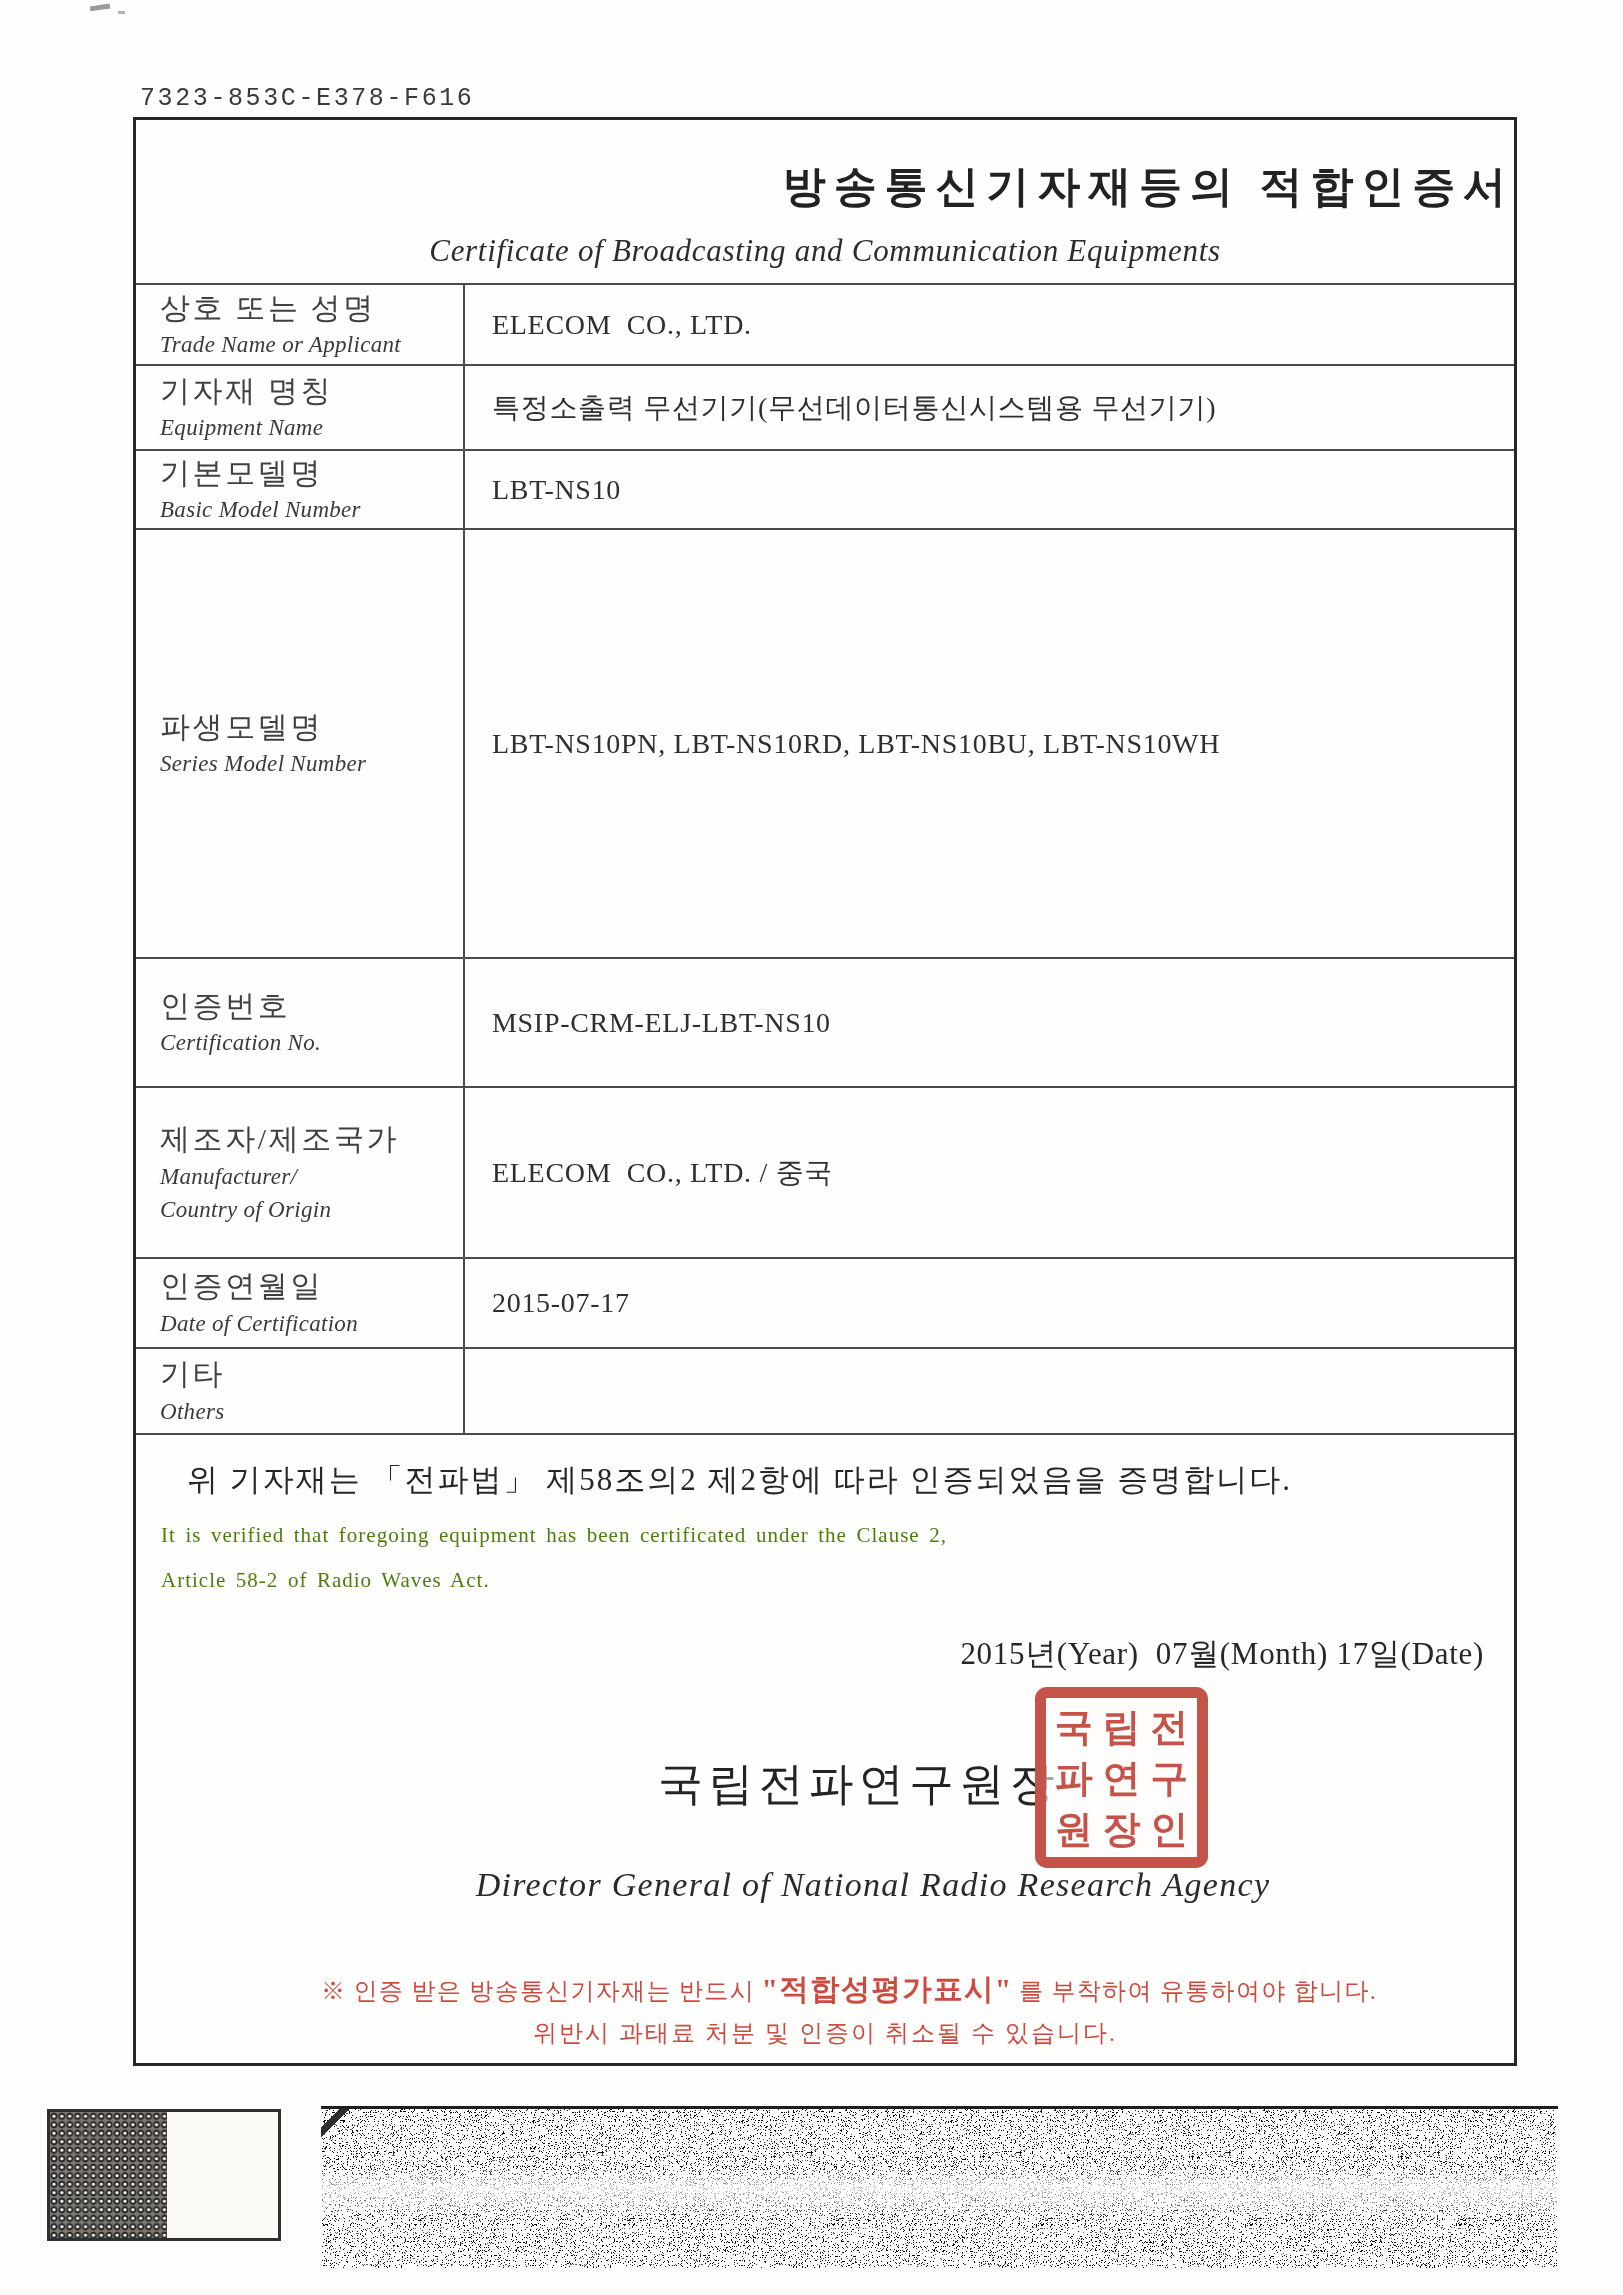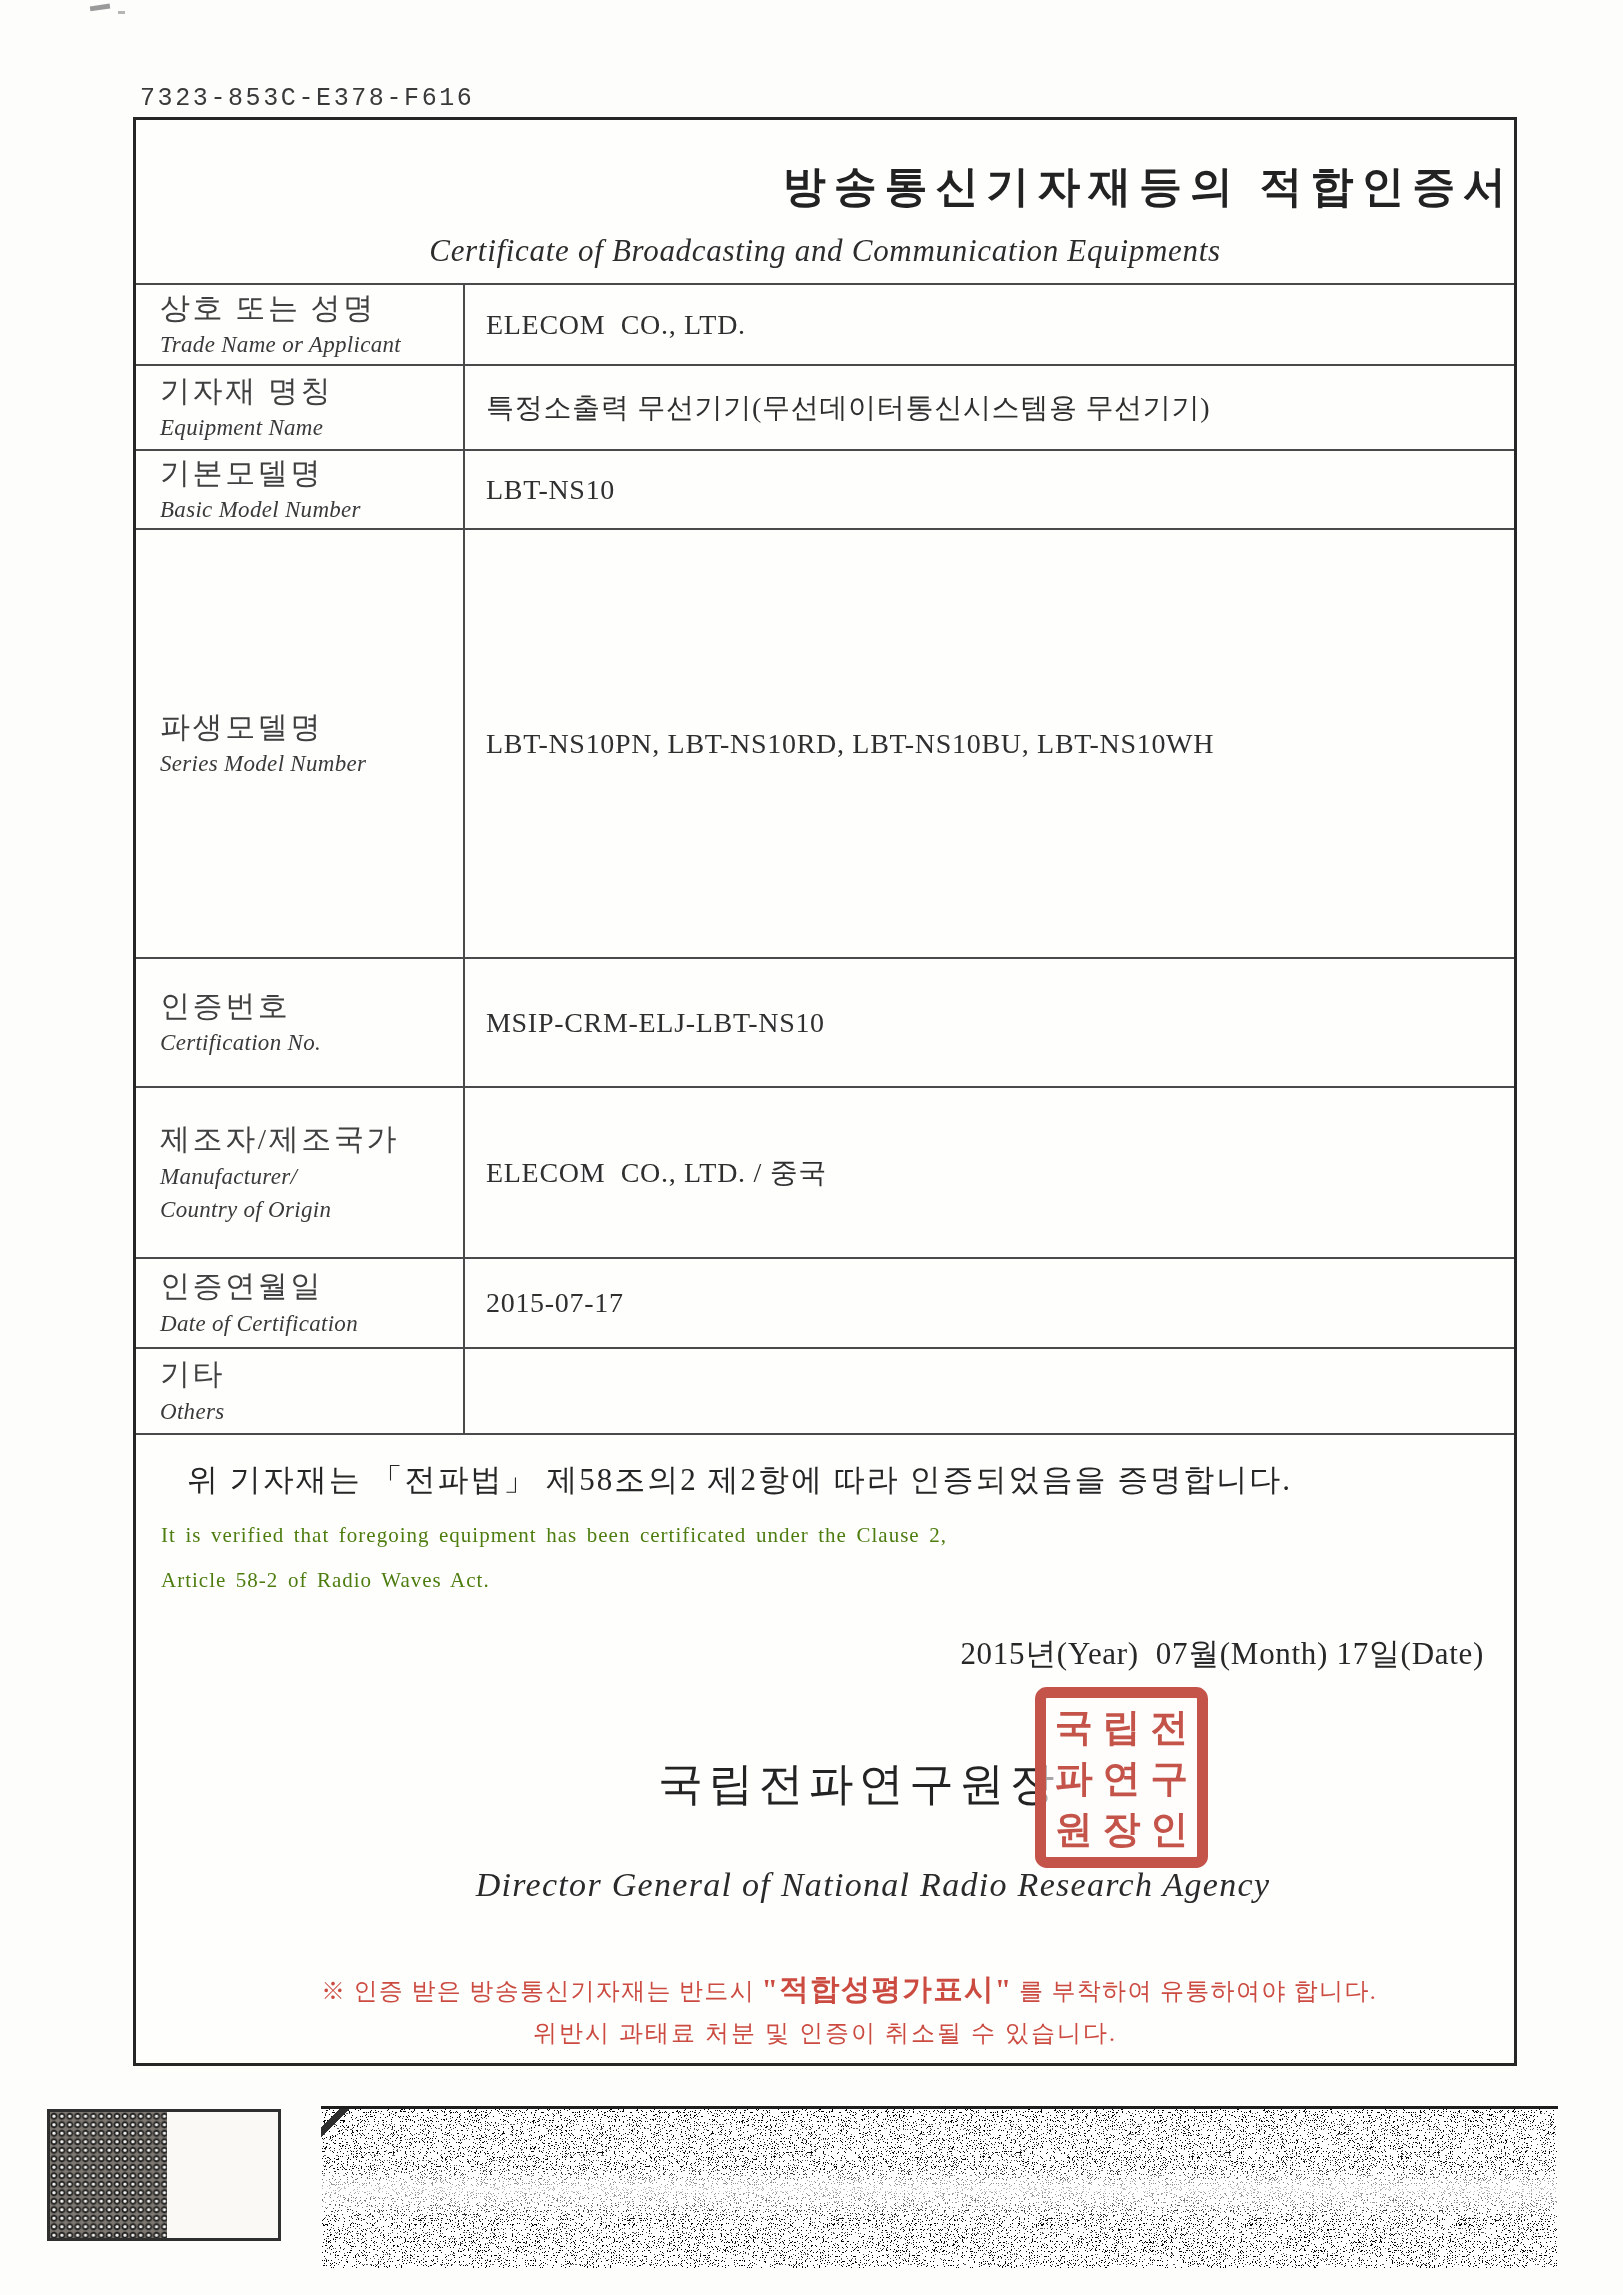--- a/index.html
+++ b/index.html
@@ -43,21 +43,21 @@
   .tlabel{
     width:329px;min-width:329px;border-right:2px solid #4a4a4a;
     box-sizing:border-box;display:flex;flex-direction:column;
     justify-content:center;padding-left:24px;
   }
   .lko{font-size:30px;letter-spacing:2.6px;color:#404040;line-height:1.25;}
   .len{font-size:23px;font-style:italic;color:#3a3a3a;line-height:1.25;margin-top:5.2px;letter-spacing:0.3px;}
   .len.tight{margin-top:4px;}
   .tvalue{
     flex:1;display:flex;align-items:center;
-    padding-left:21px;font-size:28px;color:#2f2f2f;
+    padding-left:27px;font-size:28px;color:#2f2f2f;
     white-space:pre;letter-spacing:0.7px;
   }
   .stmt-ko{
     position:absolute;left:51px;top:1339px;width:1283px;
     font-size:31px;letter-spacing:2px;color:#262626;white-space:pre;
   }
   .stmt-en{
     position:absolute;left:25px;top:1393px;width:1309px;
     font-size:21px;line-height:45px;color:#4d7c0f;
     letter-spacing:1px;word-spacing:3.3px;

